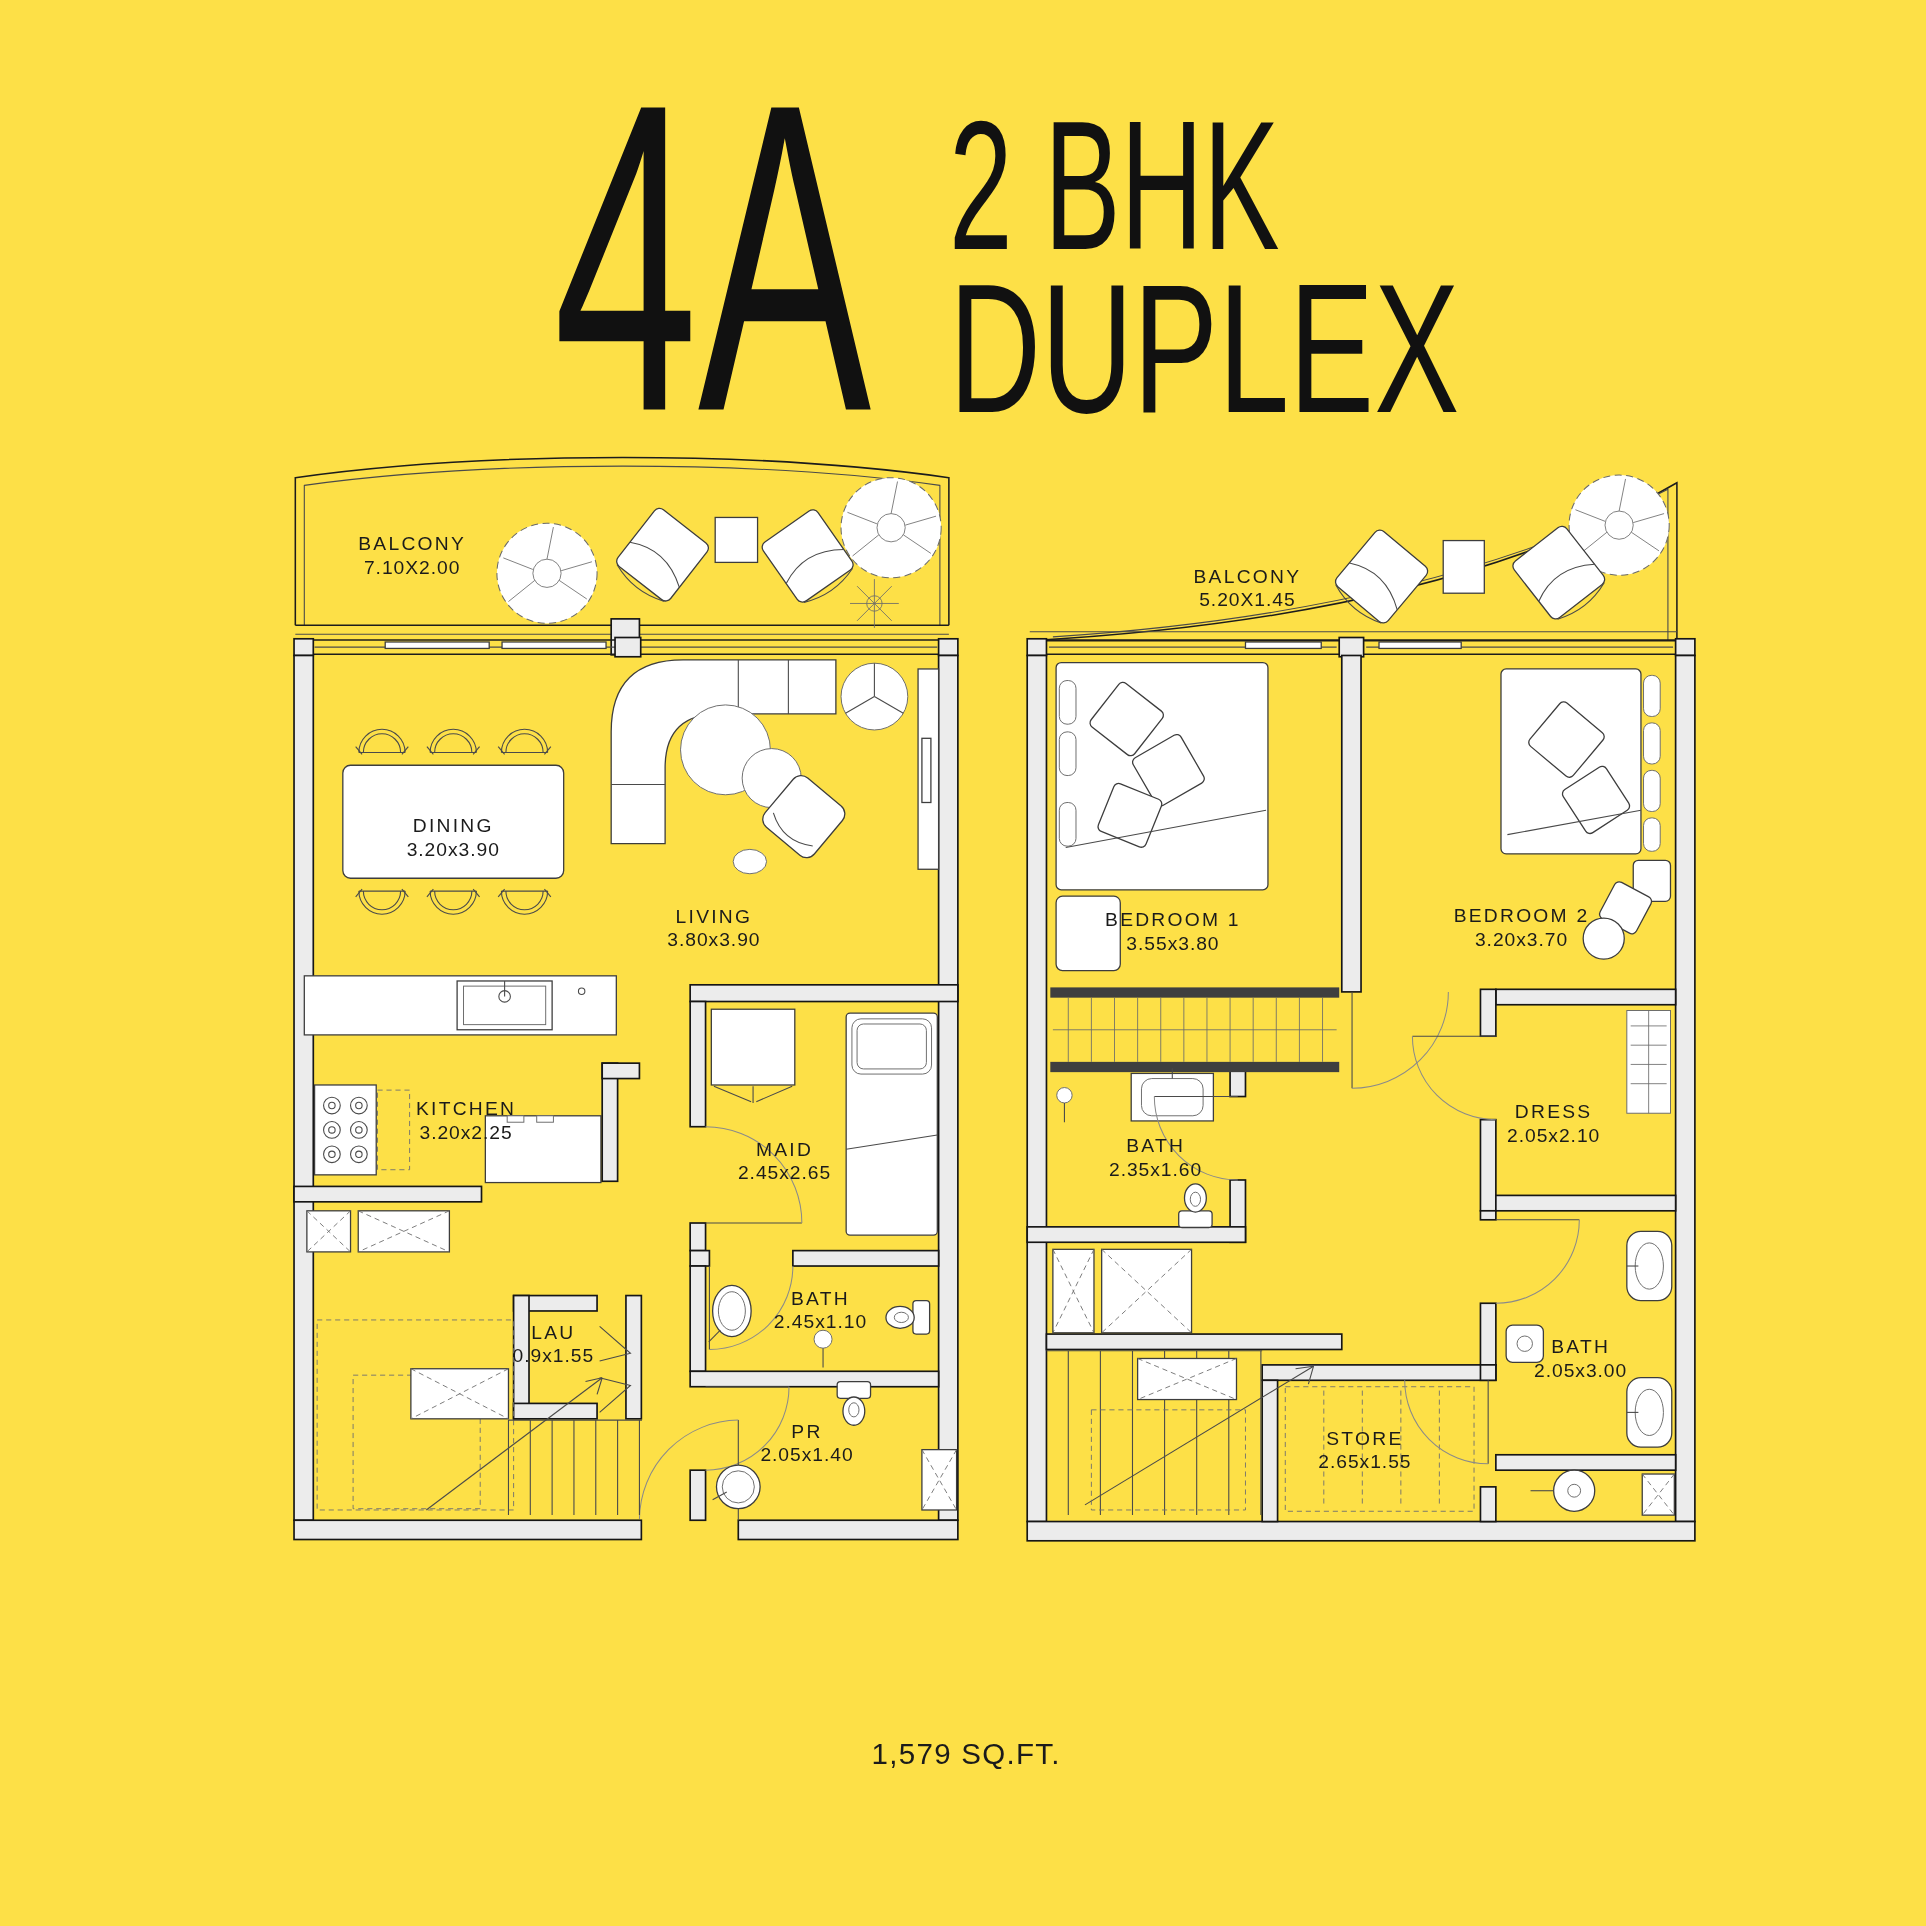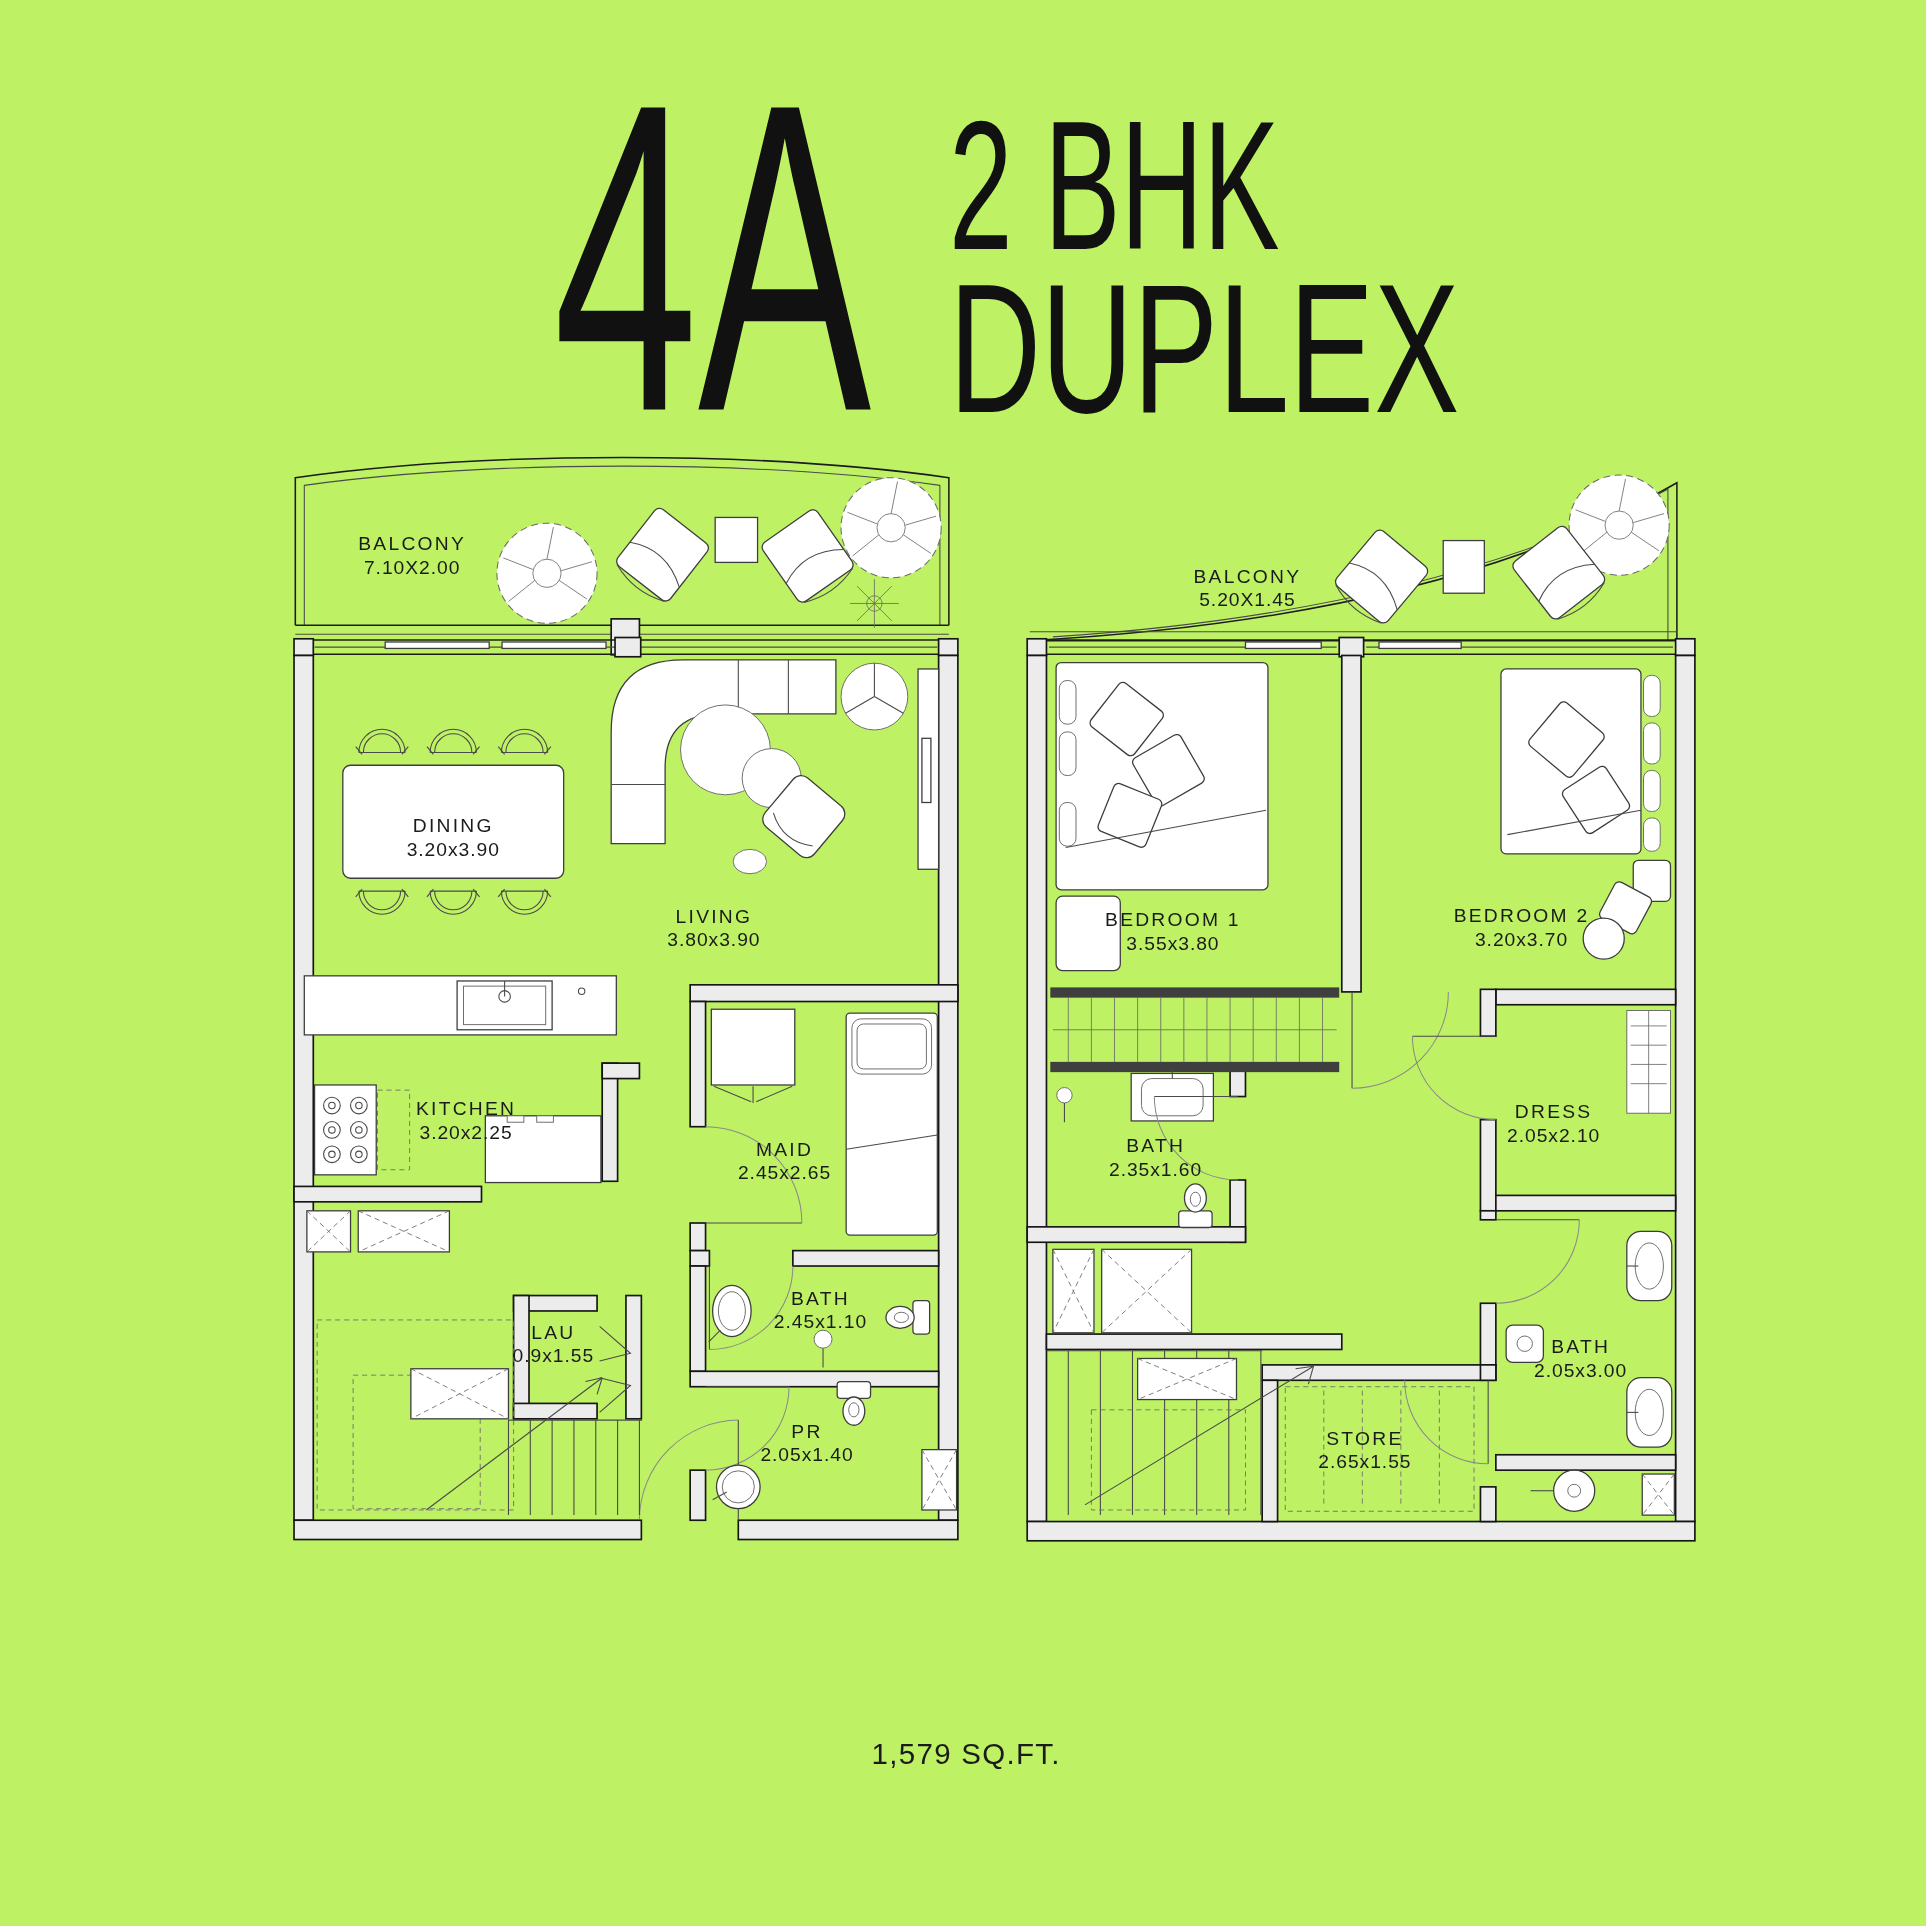--- a/index.html
+++ b/index.html
@@ -1,16 +1,16 @@
 <!DOCTYPE html>
 <html style="font-size:10.3px"><head>
 <meta charset="utf-8">
 <style>
   html,body{margin:0;padding:0;background:#ffffff;}
-  #canvas{position:relative;width:1926px;height:1926px;background:#bef264;font-family:"Liberation Sans",sans-serif;}
+  #canvas{position:relative;width:1926px;height:1926px;background:#fde047;font-family:"Liberation Sans",sans-serif;}
   svg{display:block}
   
   .wall{fill:#ececec;stroke:#161616;stroke-width:2.6}
   .wd{fill:#3f3f3f;stroke:none}
   .ln{fill:none;stroke:#1c1c1c;stroke-width:2.4}
   .tn{fill:none;stroke:#4a4a4a;stroke-width:1.7}
   .fw{fill:#ffffff;stroke:#3d3d3d;stroke-width:2}
   .ft{fill:#ffffff;stroke:#6a6a6a;stroke-width:1.5}
   .arc{fill:none;stroke:#8a8a8a;stroke-width:1.6}
   .xd{fill:none;stroke:#6f6f6f;stroke-width:1.4;stroke-dasharray:8 6}

